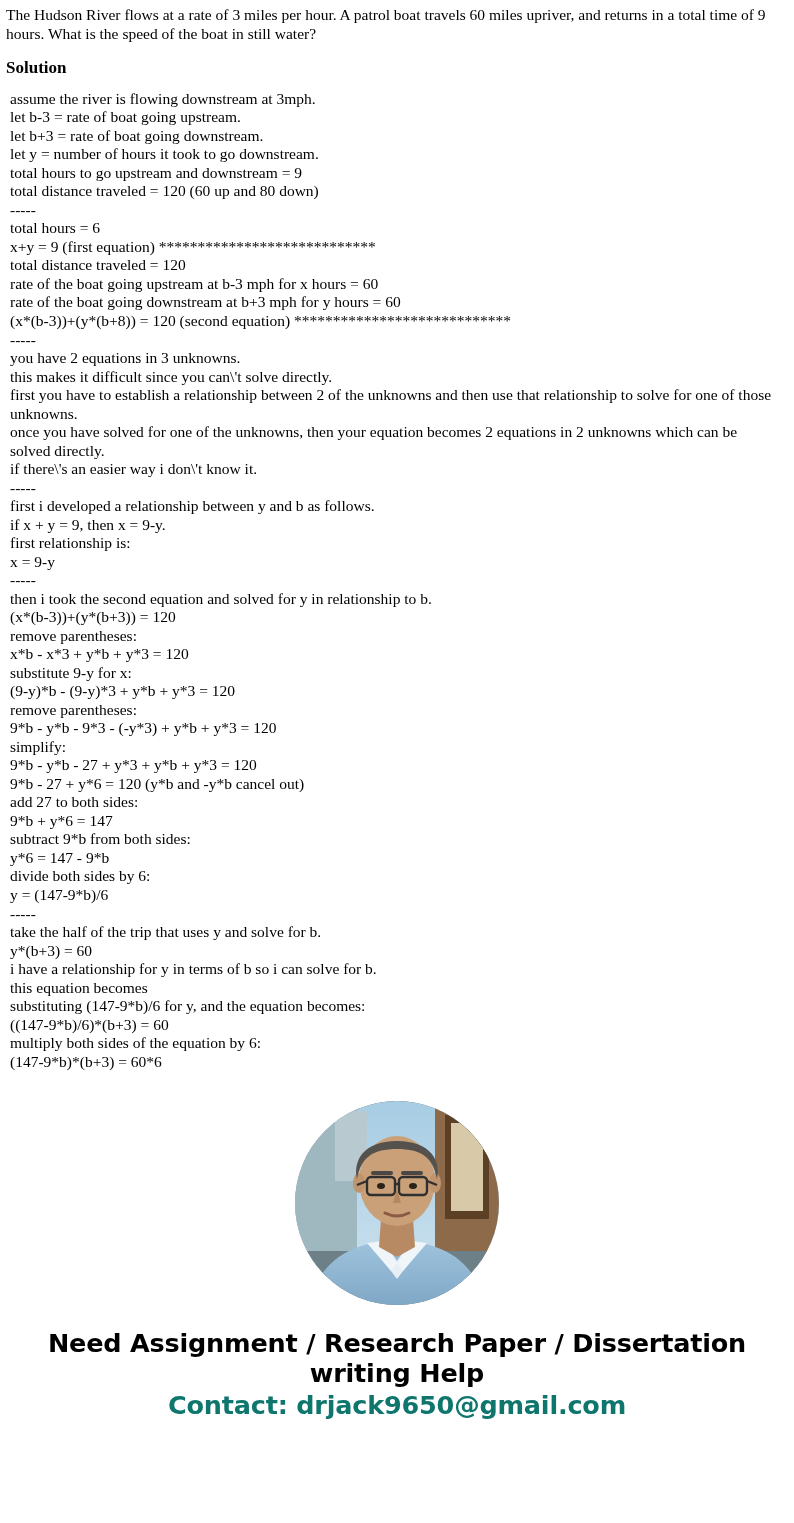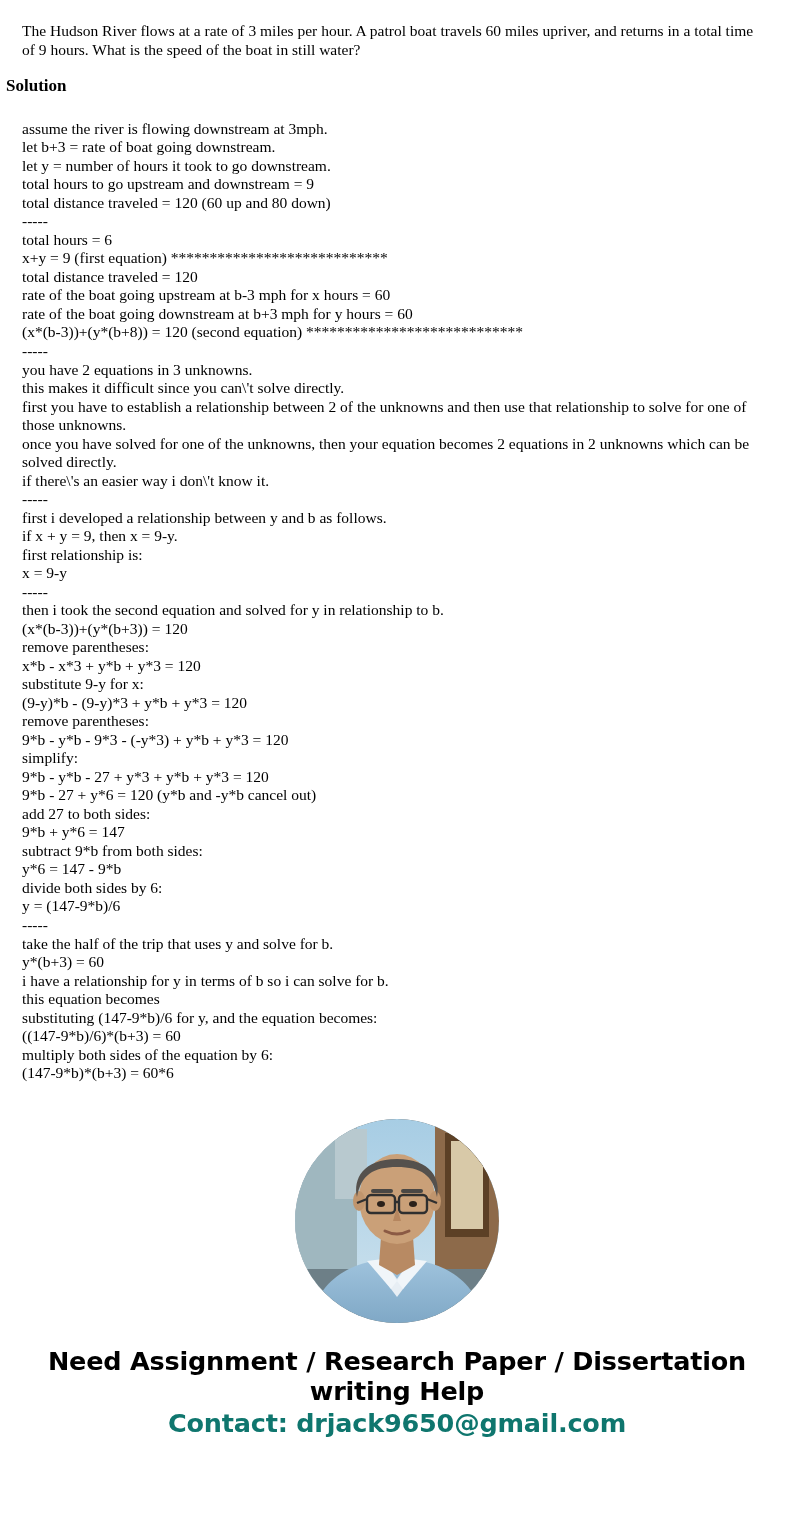--- a/index.html
+++ b/index.html
@@ -19,33 +19,33 @@
   .page {
     width: 794px;
     min-height: 1523px;
     position: relative;
     padding: 0;
   }
   .problem {
     font-size: 15.5px;
     line-height: 1.22;
     padding: 6px 12px 0 6px;
-    margin: 16px;
+    margin: 0;
   }
   .solution-heading {
     font-size: 17px;
     font-weight: bold;
     margin: 14px 0 8px 6px;
     font-family: "Liberation Serif", "DejaVu Serif", serif;
   }
   .work-block {
     padding: 0 12px 0 6px;
     font-size: 15.5px;
     line-height: 1.195;
-    margin: 16px;
+    margin: 4px;
   }
   .work-line {
     margin: 0;
     padding: 0;
     white-space: pre-wrap;
     word-wrap: break-word;
   }
   .clip-wrap {
     height: 1007px;
     overflow: hidden;
@@ -95,20 +95,21 @@
 
 <div class="page">
 
   <p class="problem">The Hudson River flows at a rate of 3 miles per hour. A patrol boat travels 60 miles upriver, and returns in a total time of 9 hours. What is the speed of the boat in still water?</p>
 
   <div class="solution-heading">Solution</div>
 
   <div class="clip-wrap">
     <div class="work-block">
       <p class="work-line">assume the river is flowing downstream at 3mph.</p>
+      <p class="work-line">let b-3 = rate of boat going upstream.</p>
       <p class="work-line">let b+3 = rate of boat going downstream.</p>
       <p class="work-line">let y = number of hours it took to go downstream.</p>
       <p class="work-line">total hours to go upstream and downstream = 9</p>
       <p class="work-line">total distance traveled = 120 (60 up and 80 down)</p>
       <p class="work-line">-----</p>
       <p class="work-line">total hours = 6</p>
       <p class="work-line">x+y = 9 (first equation) ****************************</p>
       <p class="work-line">total distance traveled = 120</p>
       <p class="work-line">rate of the boat going upstream at b-3 mph for x hours = 60</p>
       <p class="work-line">rate of the boat going downstream at b+3 mph for y hours = 60</p>

